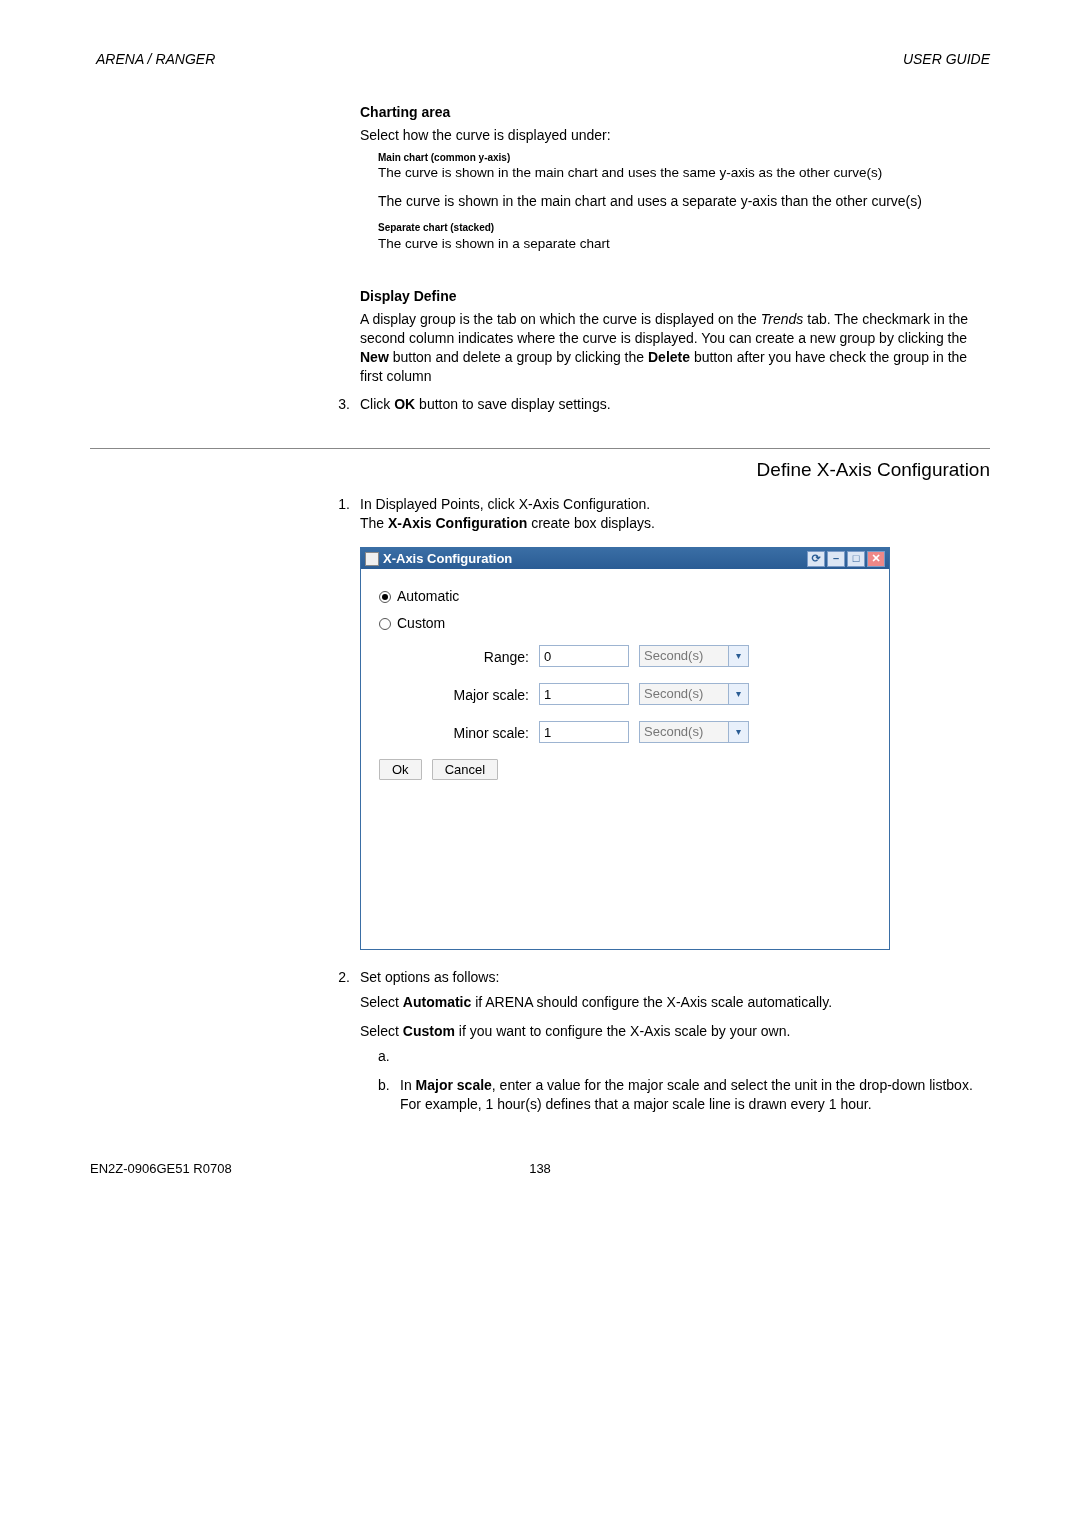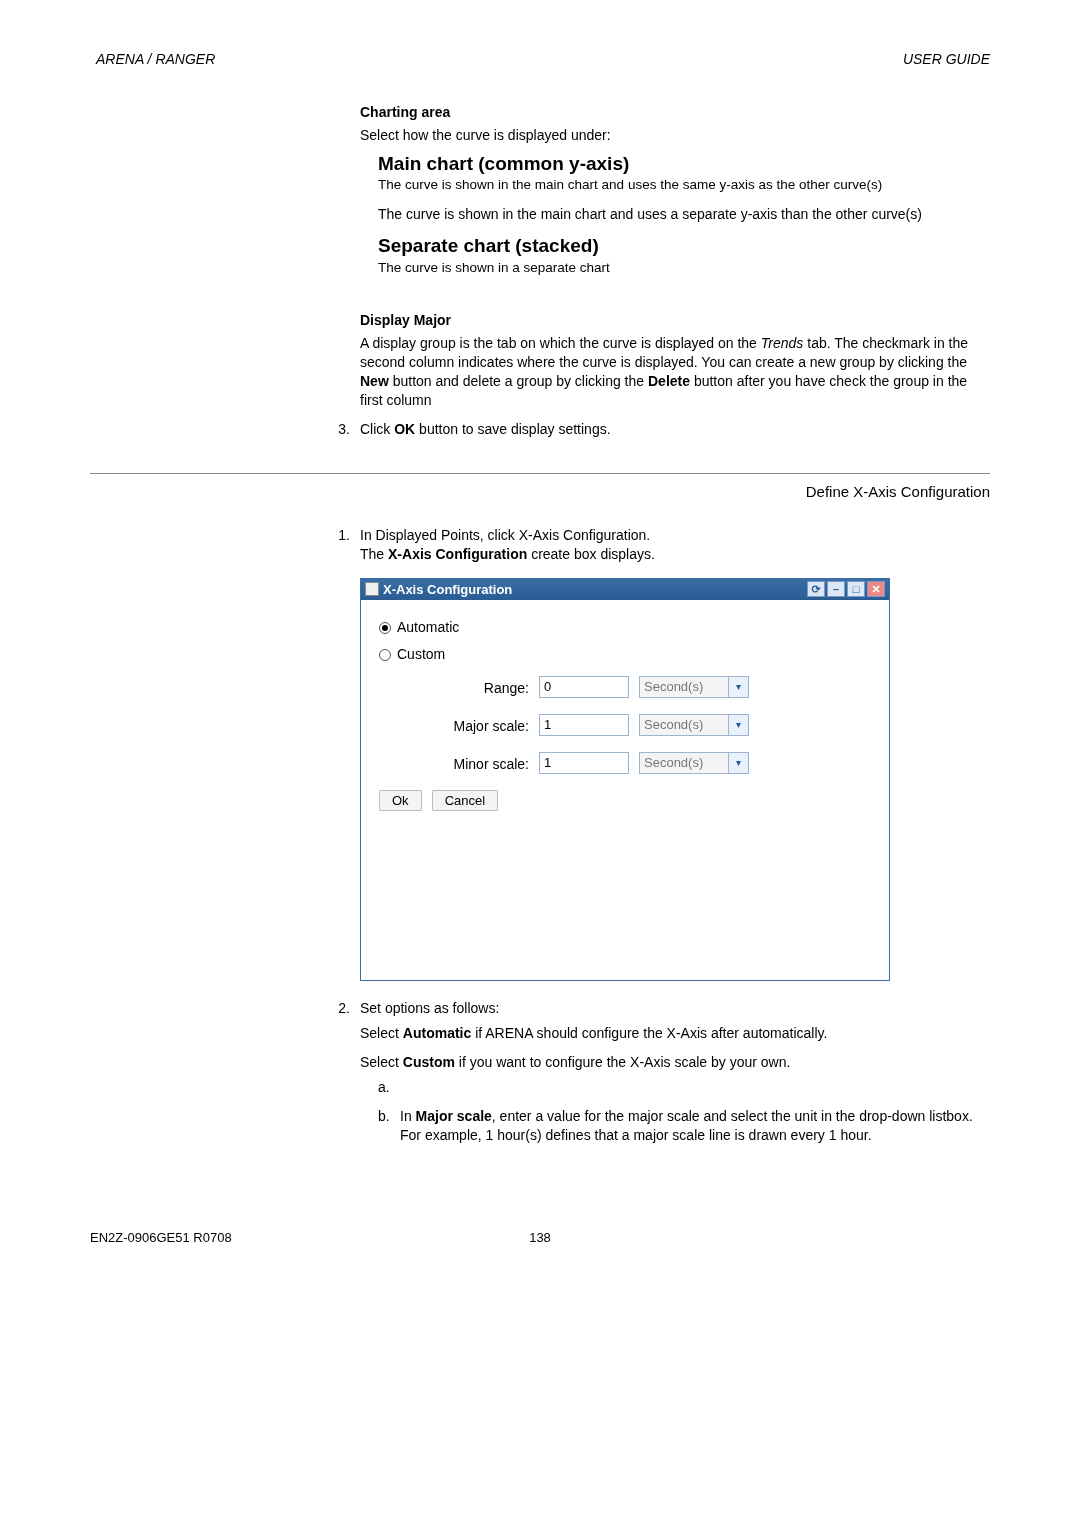--- a/index.html
+++ b/index.html
@@ -11,30 +11,30 @@
     width: 1080px;
     margin: 0 auto;
     padding: 50px 90px 40px 90px;
     line-height: 1.35;
   }
   .page-header { display: flex; justify-content: space-between; font-style: italic; font-size: 14px; margin-bottom: 34px; margin-left: 6px; }
   .content { margin-left: 270px; }
   .sec-title { font-weight: bold; font-size: 14px; margin-bottom: 4px; }
   .para { margin-bottom: 6px; }
   .opt-block { margin-left: 18px; margin-bottom: 10px; }
-  .opt-title { font-weight: bold; font-size: 19px; }
+  .opt-title { font-weight: bold; font-size: 10px; }
   .opt-title + div { font-size: 13.5px; }
   .sec-spacer { height: 24px; }
   .group-para span.bold { font-weight: bold; }
   .italic { font-style: italic; }
   .step-row { display: flex; margin-left: -36px; margin-top: 10px; }
   .step-num { width: 36px; text-align: right; padding-right: 10px; }
   .step-body { flex: 1; }
   hr.sep { border: none; border-top: 1px solid #888; margin: 34px 0 8px 0; margin-left: -270px; }
-  .right-heading { font-size: 15px; text-align: right; margin-bottom: 24px; }
+  .right-heading { font-size: 19px; text-align: right; margin-bottom: 12px; }
   
   .dialog { border: 1px solid #3a6ea5; width: 530px; margin-top: 14px; background: #fff; }
   .dlg-title { background: linear-gradient(#3a6ea5,#2a5c94); color: #fff; font-weight: bold; display: flex; align-items: center; justify-content: space-between; padding: 2px 4px; font-size: 13px; }
   .dlg-title-left { display: flex; align-items: center; gap: 4px; }
   .win-icon { width: 14px; height: 14px; background: #f0f0f0; border:1px solid #888; display:inline-block; }
   .dlg-btns { display: flex; gap: 2px; }
   .dlg-btn { width: 18px; height: 16px; background: #dce6f4; border: 1px solid #7a9ac7; display: flex; align-items: center; justify-content: center; font-size: 11px; color: #2a5c94; }
   .dlg-btn.close { background: #e88; color: #fff; font-weight: bold; }
   .dlg-body { padding: 18px 18px 18px 18px; min-height: 380px; font-family: Arial, sans-serif; font-size: 14px; }
   .radio-row { display: flex; align-items: center; gap: 6px; margin-bottom: 8px; }
@@ -49,21 +49,21 @@
   .unit-arrow { width: 20px; height: 22px; border:1px solid #9db4d1; border-left:none; background:#e8f0fb; display:flex; align-items:center; justify-content:center; color:#2a5c94; font-size:10px; }
   .dlg-ok-row { display:flex; gap:10px; margin-top: 4px; }
   .flat-btn { border:1px solid #bbb; background:#f4f4f4; padding: 2px 12px; font-size: 13px; border-radius:1px; }
   
   .sub-a { margin-left: 18px; margin-top: 6px; }
   .sub-a .sub-row { display:flex; margin-bottom:10px; }
   .sub-a .sub-letter { width:22px; }
   .sub-a .sub-body { flex:1; }
   .sub-a .sub-body .indent { margin-left: 0; margin-top:2px; }
   
-  .page-footer { display:flex; justify-content: space-between; font-size: 13px; margin-top: 74px; align-items: center; }
+  .page-footer { display:flex; justify-content: space-between; font-size: 13px; margin-top: 36px; align-items: center; }
   .page-footer .pn { position:absolute; left:50%; transform:translateX(-50%); }
   .footer-wrap { position: relative; margin-left:-270px; }
 </style>
 </head>
 <body>
 
 <div class="page-header">
   <span>ARENA / RANGER</span>
   <span>USER GUIDE</span>
 </div>
@@ -79,21 +79,21 @@
   <div class="opt-block">
     <div>The curve is shown in the main chart and uses a separate y-axis than the other curve(s)</div>
   </div>
   <div class="opt-block">
     <div class="opt-title">Separate chart (stacked)</div>
     <div>The curve is shown in a separate chart</div>
   </div>
 
   <div class="sec-spacer"></div>
 
-  <div class="sec-title">Display Major</div>
+  <div class="sec-title">Display Define</div>
   <div class="para group-para">
     <span>A display group is the tab on which the curve is displayed on the </span><span class="italic">Trends</span><span> tab. The checkmark in the second column indicates where the curve is displayed. You can create a new group by clicking the </span><span class="bold" style="font-weight:bold">New</span><span> button and delete a group by clicking the </span><span class="bold" style="font-weight:bold">Delete</span><span> button after you have check the group in the first column</span>
   </div>
 
   <div class="step-row">
     <div class="step-num">3.</div>
     <div class="step-body">
       <span>Click </span><span style="font-weight:bold">OK</span><span> button to save display settings.</span>
     </div>
   </div>
@@ -164,21 +164,21 @@
         </div>
       </div>
     </div>
   </div>
 
   <div class="step-row" style="margin-top:18px;">
     <div class="step-num">2.</div>
     <div class="step-body">
       <div>Set options as follows:</div>
       <div style="margin-top:6px;">
-        <span>Select </span><span style="font-weight:bold">Automatic</span><span> if ARENA should configure the X-Axis after automatically.</span>
+        <span>Select </span><span style="font-weight:bold">Automatic</span><span> if ARENA should configure the X-Axis scale automatically.</span>
       </div>
       <div style="margin-top:10px;">
         <span>Select </span><span style="font-weight:bold">Custom</span><span> if you want to configure the X-Axis scale by your own.</span>
       </div>
 
       <div class="sub-a">
         <div class="sub-row">
           <div class="sub-letter">a.</div>
           <div class="sub-body">
           </div>

